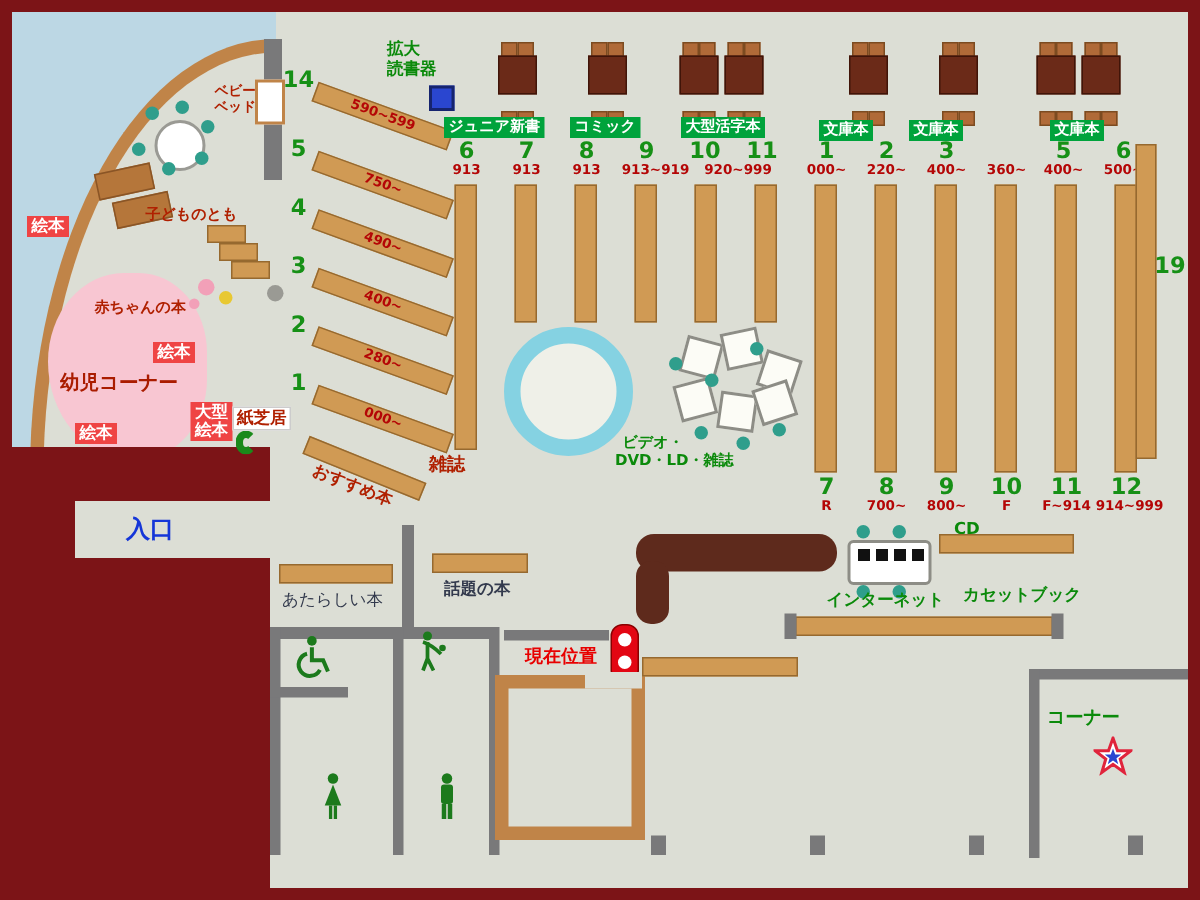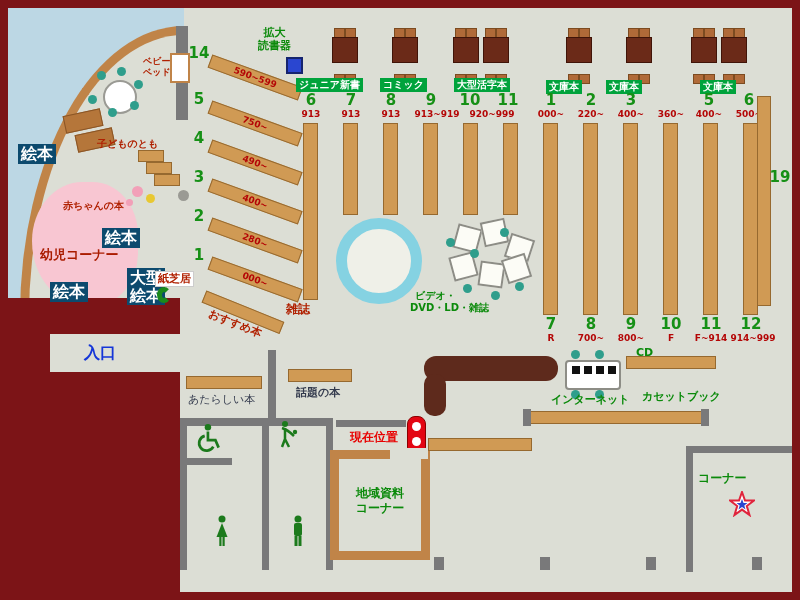--- a/index.html
+++ b/index.html
@@ -8,21 +8,21 @@
   #map{position:absolute;left:0;top:0;width:800px;height:600px}
   .abs{position:absolute}
   .floor{position:absolute;left:8px;top:8px;width:784px;height:584px;background:#dcded5}
   .shelf{position:absolute;background:#d09a54;border:1px solid #96692f;box-sizing:border-box}
   .wall{position:absolute;background:#79797a}
   .num{position:absolute;color:#169016;font-weight:bold;font-size:15px;text-align:center;line-height:1}
   .rng{position:absolute;color:#b40606;font-weight:bold;font-size:9px;text-align:center;line-height:1;white-space:nowrap}
   .badge{position:absolute;background:#00a33c;color:#fff;font-weight:bold;font-size:10px;line-height:1;padding:2px 3px;white-space:nowrap}
   .glabel{position:absolute;color:#0b8a0b;font-weight:bold;font-size:11px;line-height:1.2;white-space:nowrap}
   .rlabel{position:absolute;color:#b02000;font-weight:bold;font-size:10px;line-height:1.2;white-space:nowrap}
-  .chip{position:absolute;background:#0c4a6e;color:#fff;font-weight:bold;font-size:16px;line-height:1.1;padding:1px 3px;white-space:nowrap}
+  .chip{position:absolute;background:#ef4444;color:#fff;font-weight:bold;font-size:11px;line-height:1.1;padding:1px 3px;white-space:nowrap}
   .chipw{position:absolute;background:#ffffff;color:#b02000;font-weight:bold;font-size:11px;line-height:1.1;padding:1px 2px;white-space:nowrap;border:1px solid #ccc}
   .dot{position:absolute;border-radius:50%}
   .teal{background:#2f9e8c;width:9px;height:9px}
   .hex{position:absolute;width:21px;height:21px;background:#fcfcf6;border:2px solid #8d8d86}
   .chair{position:absolute;width:9px;height:8px;background:#b06a38;border:1px solid #7c4b20}
   .tbl{position:absolute;left:0;top:9px;width:24px;height:24px;background:#6b2a18;border:1px solid #401408}
   .tablegrp{position:absolute;width:24px;height:54px}
   .dshelf{position:absolute;width:96px;height:14px;background:#d09a54;border:1px solid #96692f;
           transform:rotate(20deg);transform-origin:0 50%;text-align:center;box-sizing:border-box}
   .dshelf span{color:#b40606;font-weight:bold;font-size:9px;line-height:12px;display:block}
@@ -99,21 +99,21 @@
       <span>280~</span>
     </div>
   <div class="num" style="left:186px;top:248px;width:26px">1</div>
   <div class="dshelf" style="left:210px;top:256px">
       <span>000~</span>
     </div>
 
   <div class="shelf" style="left:204px;top:290px;width:84px;height:13px;transform:rotate(22deg);transform-origin:0 50%"></div>
   <div class="abs" style="left:212px;top:306px;color:#b02000;font-weight:bold;font-size:11px;transform:rotate(22deg);transform-origin:0 0;white-space:nowrap">おすすめ本</div>
 
-  <div class="glabel" style="left:258px;top:26px;text-align:center">
+  <div class="glabel" style="left:258px;top:26px;text-align:left">
     <div>拡大</div>
     <div>読書器</div>
   </div>
   <div class="abs" style="left:286px;top:57px;width:13px;height:13px;background:#2a46d0;border:2px solid #16246e"></div>
 
   <div class="tablegrp" style="left:332px;top:28px">
       <div class="chair" style="left:2px;top:0"></div>
       <div class="chair" style="left:13px;top:0"></div>
       <div class="tbl"></div>
       <div class="chair" style="left:2px;top:46px"></div>
@@ -319,24 +319,20 @@
         <circle cx="9" cy="4" r="3.5" fill="#1c7a1c"></circle>
         <rect x="5" y="8" width="8" height="13" rx="2" fill="#1c7a1c"></rect>
         <rect x="5.5" y="21" width="3" height="10" fill="#1c7a1c"></rect>
         <rect x="9.5" y="21" width="3" height="10" fill="#1c7a1c"></rect>
       </svg>
   </div>
 
   <div class="abs" style="left:330px;top:450px;width:100px;height:110px;border:9px solid #c08448;box-sizing:border-box"></div>
   <div class="abs" style="left:390px;top:448px;width:38px;height:11px;background:#dcded5"></div>
   <div class="shelf" style="left:428px;top:438px;width:104px;height:13px"></div>
-  <div class="abs" style="left:339px;top:486px;width:82px;text-align:center;color:#0b8a0b;font-weight:bold;font-size:12px;line-height:1.25">
-    <div>地域資料</div>
-    <div>コーナー</div>
-  </div>
 
   <div class="wall" style="left:686px;top:446px;width:106px;height:7px"></div>
   <div class="wall" style="left:686px;top:446px;width:7px;height:126px"></div>
   <div class="glabel" style="left:698px;top:471px;font-size:12px">コーナー</div>
   <div class="abs" style="left:729px;top:491px;width:26px;height:26px">
     <svg width="26" height="26" viewBox="0 0 26 26">
         <path d="M13 1 L16 9.5 L25 9.5 L17.8 15 L20.5 24 L13 18.6 L5.5 24 L8.2 15 L1 9.5 L10 9.5 Z" fill="#ffffff" stroke="#e0243c" stroke-width="2"></path>
         <path d="M13 8 L14.5 12 L18.5 12 L15.3 14.5 L16.5 18.5 L13 16 L9.5 18.5 L10.7 14.5 L7.5 12 L11.5 12 Z" fill="#2a46d0"></path>
       </svg>
   </div>

